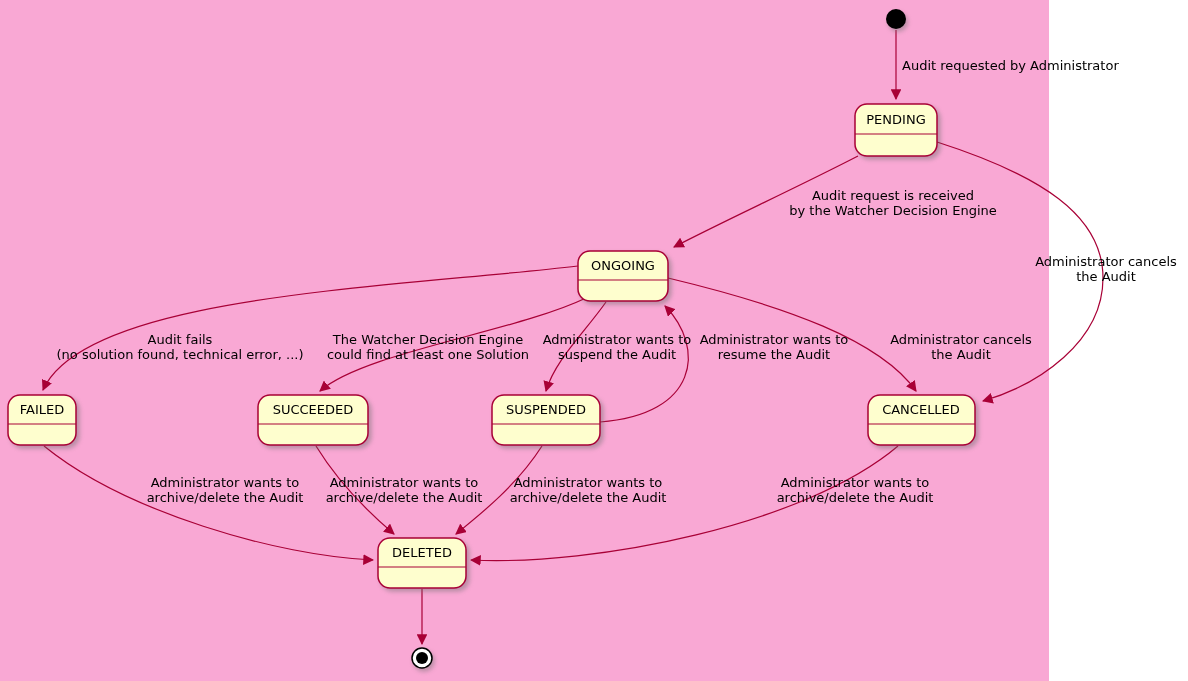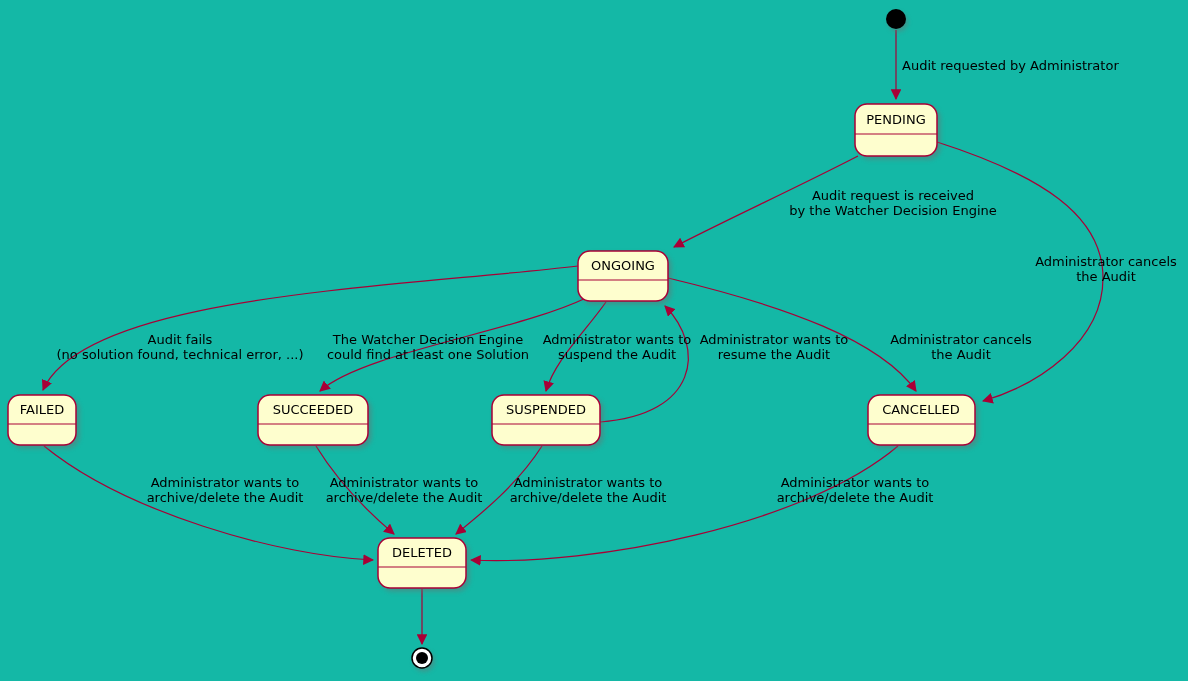--- a/index.html
+++ b/index.html
@@ -1,24 +1,24 @@
 <!DOCTYPE html>
 <html><head>
 <meta charset="utf-8">
 <style>
   html, body {
     margin: 0;
     padding: 0;
     background: #ffffff;
   }
   .canvas-wrap {
-    width: 1188px;
+    width: 1049px;
     height: 681px;
     position: relative;
-    background: #14b8a6;
+    background: #f9a8d4;
   }
   svg { display: block; }
   .state-rect {
     fill: #FEFECE;
     stroke: #A80036;
     stroke-width: 1.5;
     filter: drop-shadow(3px 3px 2px rgba(110,110,110,0.45));
   }
   .state-divider {
     stroke: #A80036;

